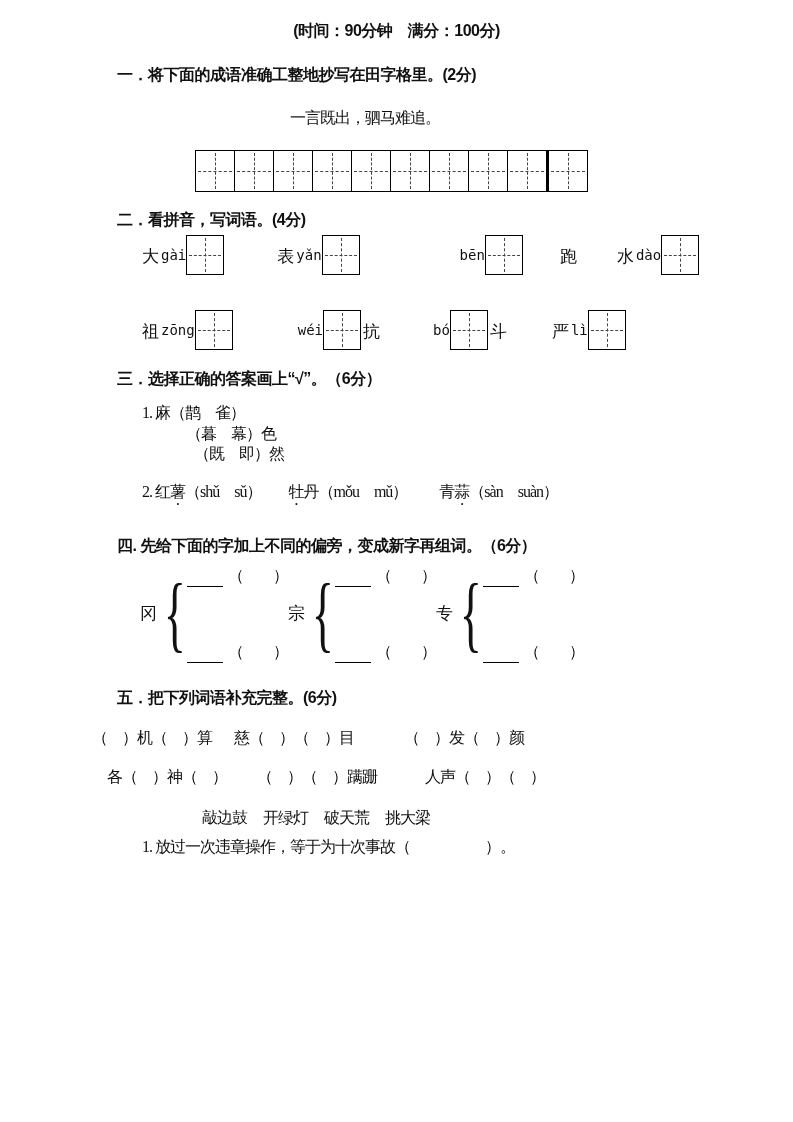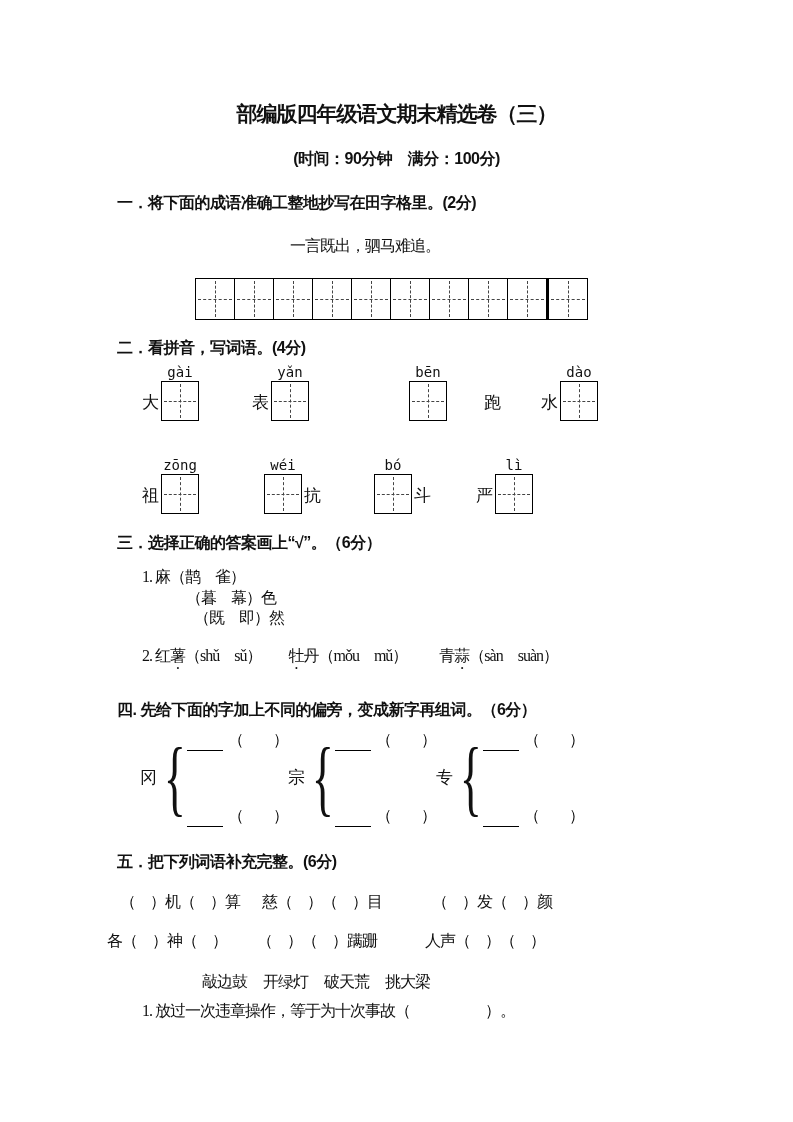--- a/index.html
+++ b/index.html
@@ -28,21 +28,21 @@
   .gcell:last-child{border-left:2.5px solid #000;}
   .tzg::before{content:"";position:absolute;left:2px;right:2px;top:50%;
                border-top:1px dashed #444;}
   .tzg::after{content:"";position:absolute;top:2px;bottom:2px;left:50%;
               border-left:1px dashed #444;}
 
   
   .pyrow{display:flex;align-items:flex-end;margin-left:142px;}
   .pygroup{display:flex;align-items:flex-end;}
   .hz{font-size:17px;letter-spacing:0;margin-bottom:10px;line-height:1;}
-  .boxcol{display:flex;flex-direction:column;align-items:center;margin:0 2px;}
+  .boxcol{display:flex;align-items:center;margin:0 2px;}
   .pinyin{font-family:"DejaVu Sans Mono",monospace;font-size:14px;
           line-height:18px;}
   .abox{width:36px;height:38px;border:1.5px solid #000;position:relative;
         background:#fff;}
   .pr1{margin-top:5px;} .pr2{margin-top:35px;}
   .mlA{margin-left:51px;} .mlB{margin-left:61px;gap:35px;} .mlC{margin-left:40px;}
   .mlD{margin-left:61px;} .mlE{margin-left:51px;} .mlF{margin-left:45px;}
 
   
   .q3row{display:flex;margin-left:142px;}
@@ -56,42 +56,41 @@
   .brace{display:inline-block;width:30px;text-align:center;font-size:84px;
          line-height:0.9;font-weight:400;transform:scaleX(0.55);
          font-family:"Liberation Serif",serif;}
   .q4col{display:flex;flex-direction:column;gap:55px;padding-top:2px;}
   .q4line{display:flex;align-items:flex-end;font-size:16px;letter-spacing:-1px;}
   .blank{display:inline-block;width:36px;height:14px;
          border-bottom:1.5px solid #000;margin-right:5px;}
 
   
   .q5row{display:flex;}
-  .q5r1{margin:20px 0 0 120px;font-family:Liberation Serif, serif;} .q5r2{margin:18px 0 0 107px;}
+  .q5r1{margin:20px 0 0 92px;font-family:Liberation Serif, serif;} .q5r2{margin:18px 0 0 107px;}
   .g22{margin-left:22px;} .g50{margin-left:50px;}
   .g30{margin-left:30px;} .g48{margin-left:48px;}
   .g44{margin-left:44px;} .g52{margin-left:52px;}
   .g27{margin-left:27px;} .g32{margin-left:32px;}
 
   
   .bank{display:flex;margin:20px 0 8px 202px;}
   .bank span{margin-right:16px;}
   .item1{margin:2px 0 0 142px;}
 
   .mt-q1h{margin-top:23px;} .mt-q2h{margin-top:18px;}
   .mt-q3h{margin-top:19px;} .mt-q3r1{margin-top:14px;flex-direction:column;} .mt-q3r2{margin-top:17px;}
   .mt-q4h{margin-top:27px;}
   .mt-q5h{margin-top:25px;} .mt-q6h{margin-top:24px;}
 </style>
 </head>
 <body>
 
 <div class="sheet">
 
-  <div class="title">部编版四年级语文期末精选卷（三）</div>
   <div class="subtitle">(时间：90分钟　满分：100分)</div>
 
   <div class="qhead mt-q1h">一．将下面的成语准确工整地抄写在田字格里。(2分)</div>
   <div class="copy bodytxt">一言既出，驷马难追。</div>
   <div class="grid">
     <div class="gcell tzg"></div>
   <div class="gcell tzg"></div>
       <div class="gcell tzg"></div>
       <div class="gcell tzg"></div>
       <div class="gcell tzg"></div>

